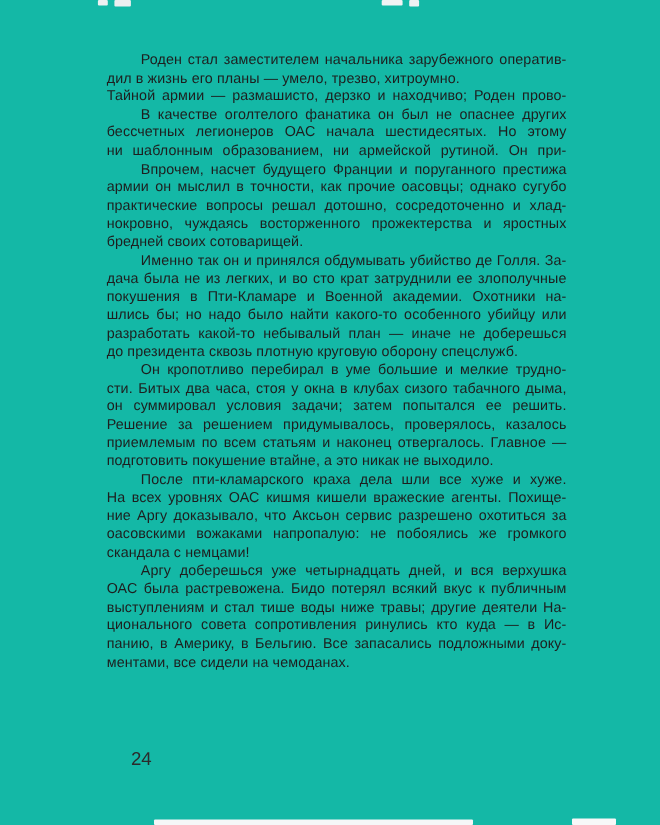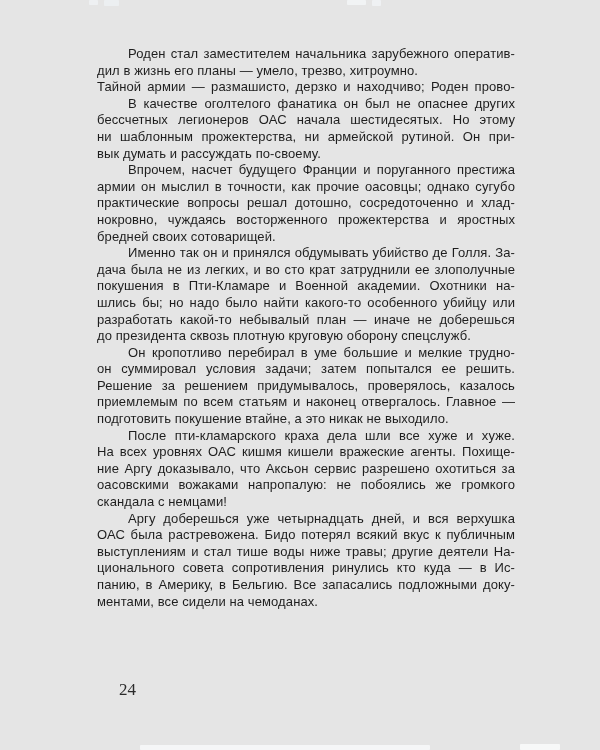--- a/index.html
+++ b/index.html
@@ -10,21 +10,21 @@
     width: 600px;
     height: 750px;
     background: #ffffff;
     position: relative;
     overflow: hidden;
     font-family: "Liberation Sans", "DejaVu Sans", sans-serif;
   }
   .page {
     position: absolute;
     inset: 0;
-    background: #e5e5e5;
+    background: #14b8a6;
   }
   .text-block {
     position: absolute;
     left: 97px;
     top: 46px;
     width: 418px;
     color: #1e1e1e;
     font-size: 13px;
     line-height: 16.6px;
     letter-spacing: 0.1px;
@@ -40,21 +40,21 @@
   .line.first {
     text-indent: 31px;
   }
   .line.last {
     text-align-last: left;
   }
   .page-number {
     position: absolute;
     left: 119px;
     top: 680px;
-    font-family: Liberation Serif, serif;
+    font-family: Liberation Sans, sans-serif;
     font-size: 17px;
     color: #2b2b2b;
   }
   
   .artifact {
     position: absolute;
     border-radius: 1px;
   }
   .art-top-a { left: 89px;  top: 0; width: 9px;  height: 5px; background: #eef0f2; }
   .art-top-b { left: 104px; top: 0; width: 15px; height: 6px; background: #eceff1; }
@@ -75,40 +75,40 @@
 
   <div class="text-block">
       <div class="paragraph">
         <div class="line first">Роден стал заместителем начальника зарубежного оператив-</div>
         <div class="line last">дил в жизнь его планы — умело, трезво, хитроумно.</div>
         <div class="line">Тайной армии — размашисто, дерзко и находчиво; Роден прово-</div>
       </div>
       <div class="paragraph">
         <div class="line first">В качестве оголтелого фанатика он был не опаснее других</div>
         <div class="line">бессчетных легионеров ОАС начала шестидесятых. Но этому</div>
-        <div class="line">ни шаблонным прожектерства, ни армейской рутиной. Он при-</div>
-        <div class="line last">вык думать и рассуждать по-своему.</div>
+        <div class="line">ни шаблонным образованием, ни армейской рутиной. Он при-</div>
       </div>
       <div class="paragraph">
         <div class="line first">Впрочем, насчет будущего Франции и поруганного престижа</div>
         <div class="line">армии он мыслил в точности, как прочие оасовцы; однако сугубо</div>
         <div class="line">практические вопросы решал дотошно, сосредоточенно и хлад-</div>
         <div class="line">нокровно, чуждаясь восторженного прожектерства и яростных</div>
         <div class="line last">бредней своих сотоварищей.</div>
       </div>
       <div class="paragraph">
         <div class="line first">Именно так он и принялся обдумывать убийство де Голля. За-</div>
         <div class="line">дача была не из легких, и во сто крат затруднили ее злополучные</div>
         <div class="line">покушения в Пти-Кламаре и Военной академии. Охотники на-</div>
         <div class="line">шлись бы; но надо было найти какого-то особенного убийцу или</div>
         <div class="line">разработать какой-то небывалый план — иначе не доберешься</div>
         <div class="line last">до президента сквозь плотную круговую оборону спецслужб.</div>
       </div>
       <div class="paragraph">
         <div class="line first">Он кропотливо перебирал в уме большие и мелкие трудно-</div>
+        <div class="line">сти. Битых два часа, стоя у окна в клубах сизого табачного дыма,</div>
         <div class="line">он суммировал условия задачи; затем попытался ее решить.</div>
         <div class="line">Решение за решением придумывалось, проверялось, казалось</div>
         <div class="line">приемлемым по всем статьям и наконец отвергалось. Главное —</div>
         <div class="line last">подготовить покушение втайне, а это никак не выходило.</div>
       </div>
       <div class="paragraph">
         <div class="line first">После пти-кламарского краха дела шли все хуже и хуже.</div>
         <div class="line">На всех уровнях ОАС кишмя кишели вражеские агенты. Похище-</div>
         <div class="line">ние Аргу доказывало, что Аксьон сервис разрешено охотиться за</div>
         <div class="line">оасовскими вожаками напропалую: не побоялись же громкого</div>

